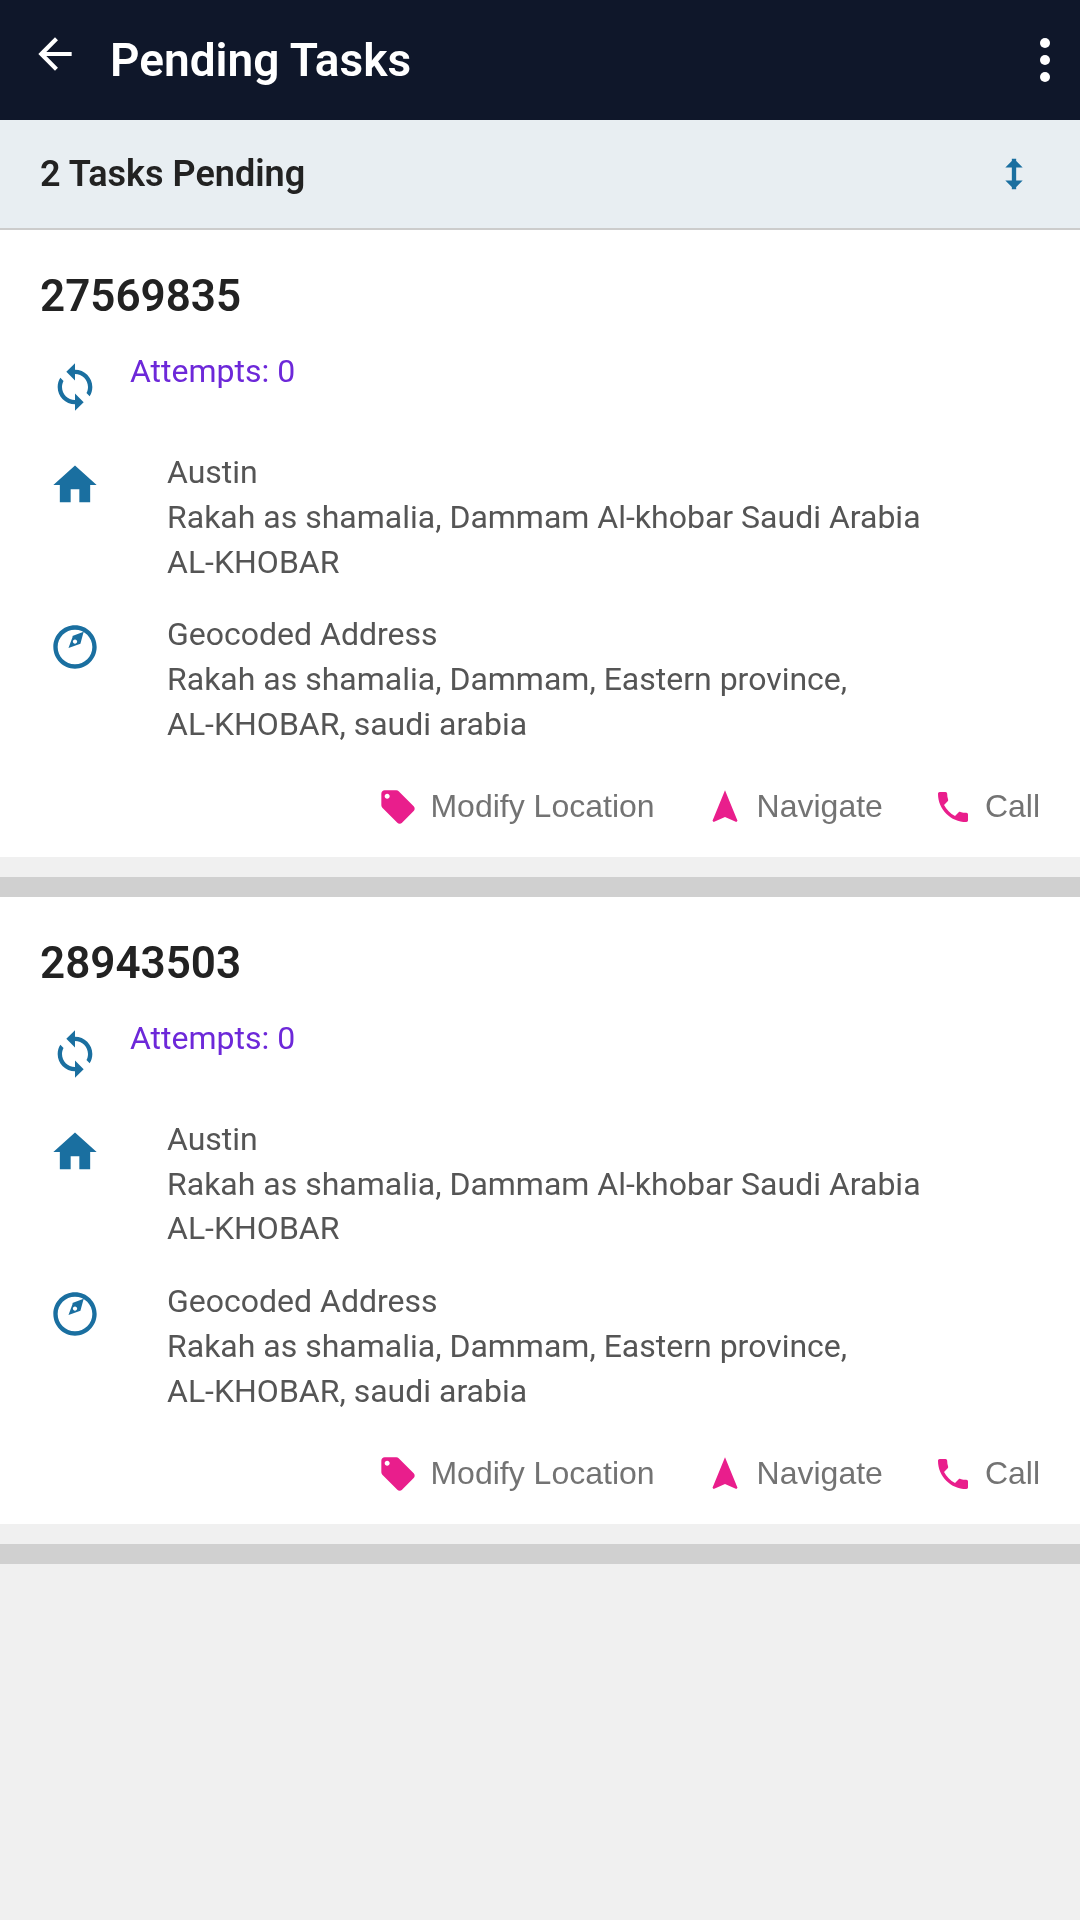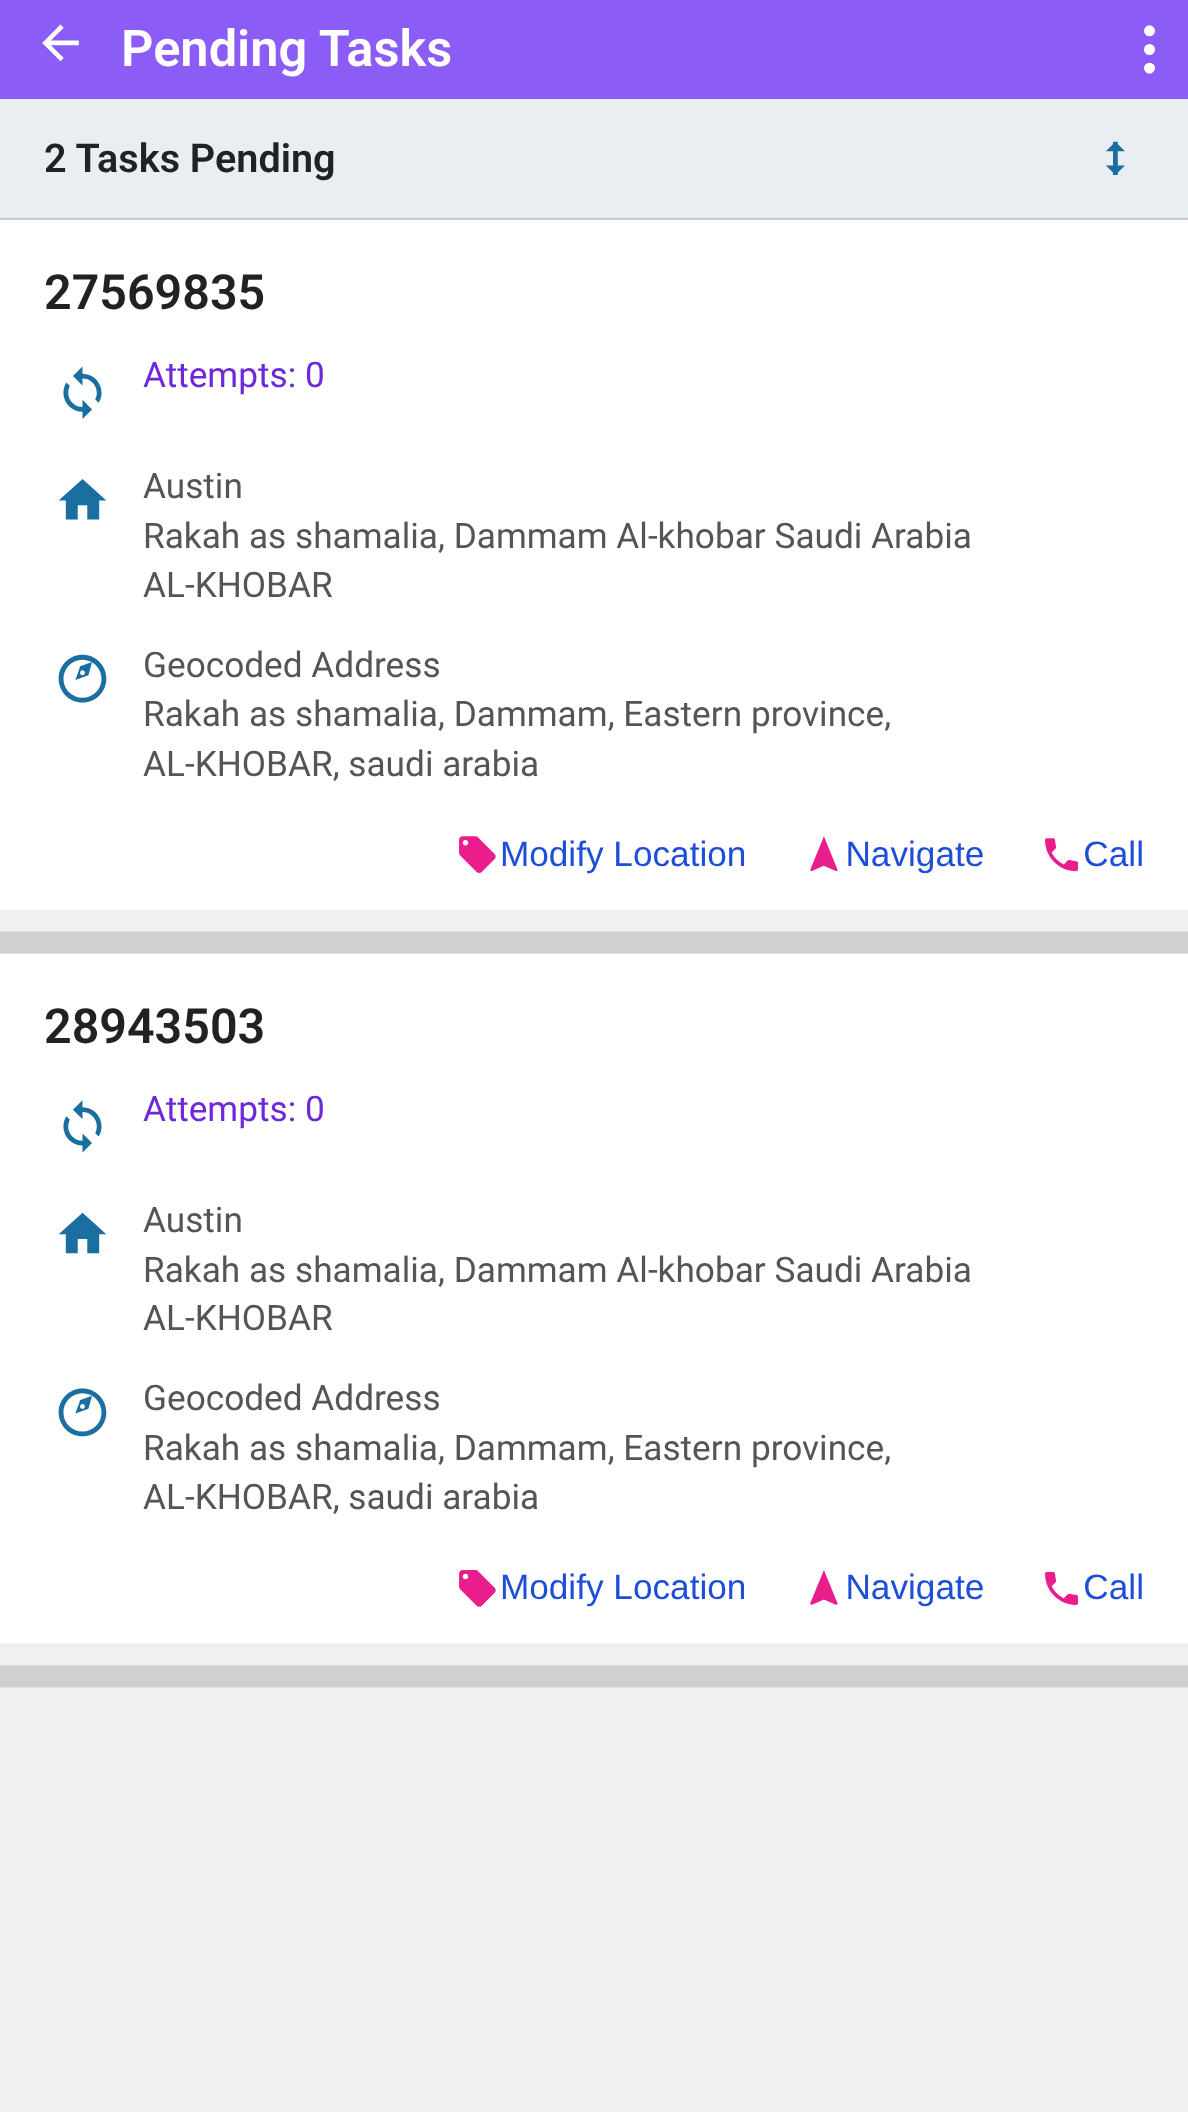--- a/index.html
+++ b/index.html
@@ -12,25 +12,25 @@
     body {
       width: 1080px;
       min-height: 1920px;
       font-family: 'Roboto', Arial, sans-serif;
       background: #f0f0f0;
       font-size: 32px;
     }
 
     
     .header {
-      background: #8b5cf6;
+      background: #0f172a;
       display: flex;
       align-items: center;
       padding: 0 30px;
-      height: 90px;
+      height: 120px;
     }
 
     .header-back {
       color: white;
       font-size: 50px;
       cursor: pointer;
       margin-right: 30px;
       font-weight: 300;
     }
 
@@ -121,37 +121,38 @@
     .task-info-label {
       font-size: 32px;
       color: #6d28d9;
       margin-bottom: 4px;
     }
 
     .task-info-value {
       font-size: 32px;
       color: #555;
       line-height: 1.4;
+      margin-left: 37px;
     }
 
     
     .task-actions {
       display: flex;
       justify-content: flex-end;
       align-items: center;
       gap: 50px;
       margin-top: 30px;
       padding-top: 10px;
     }
 
     .action-btn {
       display: flex;
       align-items: center;
-      gap: 0;
-      color: #1d4ed8;
+      gap: 12px;
+      color: #737373;
       font-size: 32px;
       font-weight: 500;
       cursor: pointer;
       background: none;
       border: none;
       padding: 0;
     }
 
     .action-btn svg {
       fill: #e91e8c;

